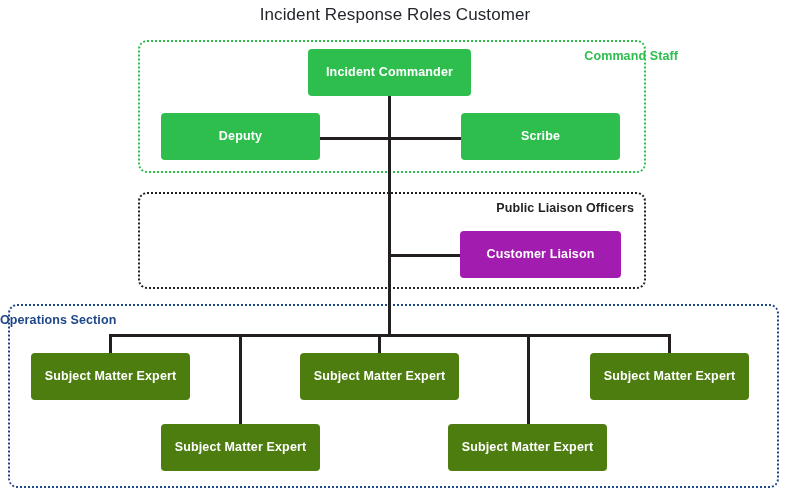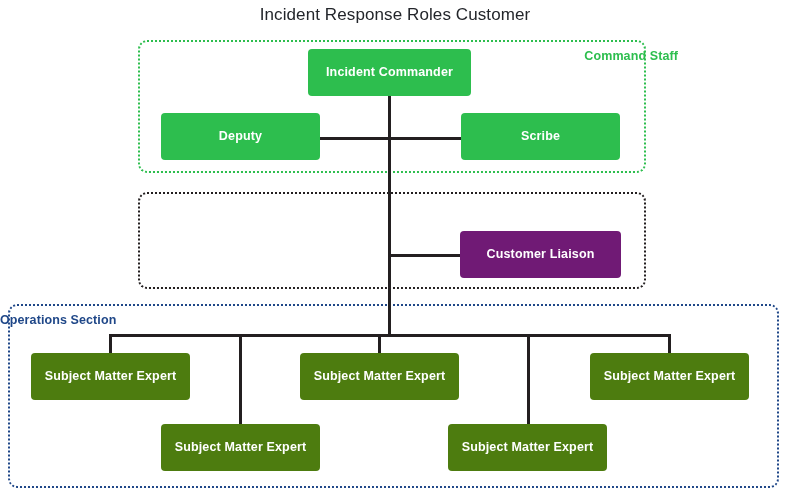--- a/index.html
+++ b/index.html
@@ -71,34 +71,35 @@
     color: #ffffff;
     font-size: 12.5px;
     font-weight: 700;
     letter-spacing: 0.15px;
     white-space: nowrap;
     padding: 0 6px;
     line-height: 1.1;
     user-select: none;
   }
   .node-green  { background: #2DBE4E; }
-  .node-dark   { background: #701a75; }
+  .node-dark   { background: #a21caf; }
   .node-blue   { background: #4d7c0f; }
 </style>
 </head>
 <body>
 
 <div id="chart-root">
 
   <div id="chart-title">Incident Response Roles Customer</div>
 
   <div class="group-box" style="left:138px; top:40px; width:508px; height:133px; border-color:#2DBE4E;"></div>
   <div class="group-label" style="left:0; top:49px; width:634px; text-align:right; color:#2DBE4E;margin-left:44px;">Command Staff</div>
 
   <div class="group-box" style="left:138px; top:192px; width:508px; height:97px; border-color:#231f20;"></div>
+  <div class="group-label" style="left:0; top:201px; width:634px; text-align:right; color:#231f20;">Public Liaison Officers</div>
 
   <div class="group-box" style="left:8px; top:304px; width:771px; height:184px; border-color:#1F4788;"></div>
   <div class="group-label" style="left:0; top:313px; width:767px; color:#1F4788;">Operations Section</div>
 
   <div class="conn conn-v" style="left:388px; top:96px; height:76px;"></div>
   <div class="conn conn-v" style="left:388px; top:172px; height:82px;"></div>
   <div class="conn conn-v" style="left:388px; top:254px; height:82px;"></div>
 
   <div class="conn conn-h" style="left:320px; top:137px; width:70px;"></div>
   <div class="conn conn-h" style="left:388px; top:137px; width:75px;"></div>

